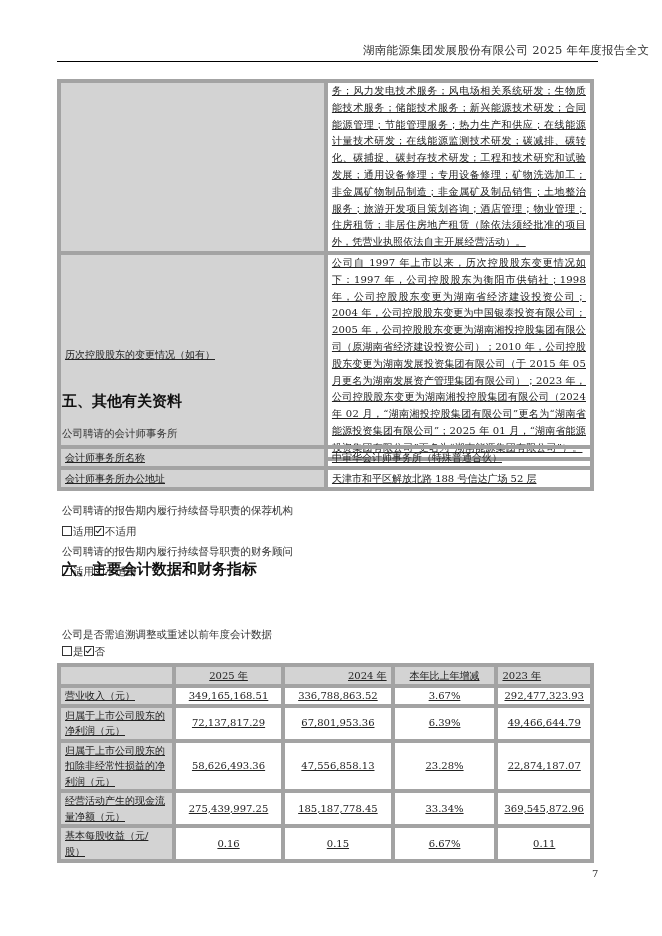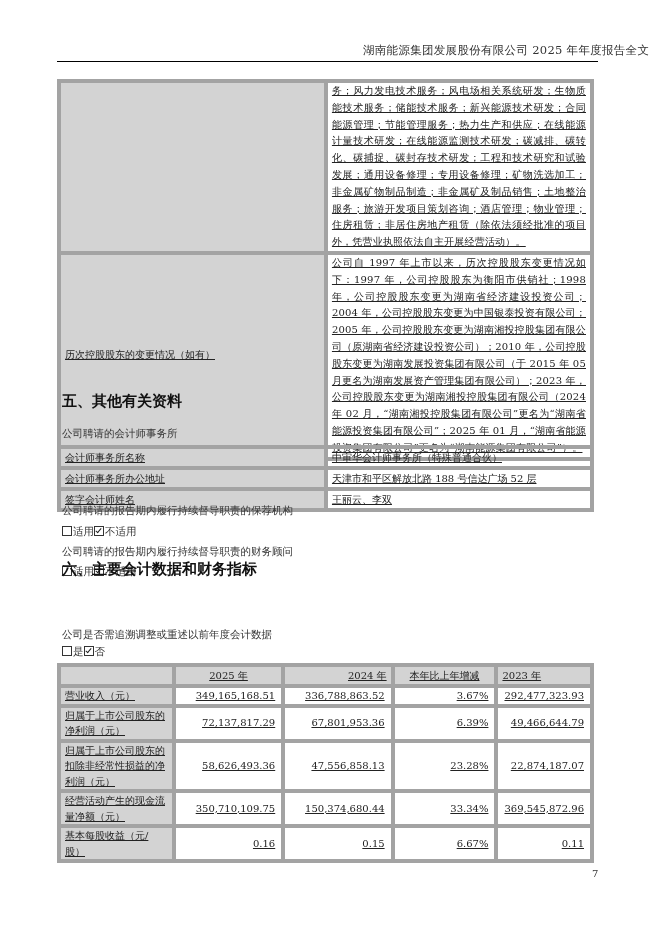--- a/index.html
+++ b/index.html
@@ -10,21 +10,21 @@
   table { border-collapse:collapse; position:absolute; }
   td { border:4px solid #a3a3a3; font-size:10px; line-height:16.8px; vertical-align:middle; padding:0 4px; color:#222;text-decoration:underline; }
   td.g { background:#d3d3d3; }
   #t1 { left:57px; top:79px; width:537px; }
   #t1 td.r { text-align:justify; letter-spacing:0.2px; }
   .h2 { position:absolute; left:62px; font-size:15px; font-weight:bold; color:#111; font-family:"DejaVu Sans","Liberation Sans",sans-serif; }
   .p { position:absolute; left:62px; font-size:10.5px; color:#333; }
   #t2 { left:57px; top:445px; width:537px; }
   #t2 td { height:17px; line-height:15px; }
   #t3 { left:57px; top:663px; width:537px; }
-  #t3 td { line-height:15.5px; text-align:right; padding:0 6px; }
+  #t3 td { line-height:15.5px; text-align:center; padding:0 6px; }
   #t3 td.g { text-align:left; padding:0 4px; }
   #t3 tr.head td { text-align:center; height:17px;margin-left:39px; }
   .num { position:absolute; left:592px; top:868px; font-size:10px; color:#333; }
   .cb { display:inline-block; width:8px; height:8px; border:1px solid #333; vertical-align:-1px; margin-right:1px; position:relative; }
   .cb.on::after { content:""; position:absolute; left:2px; top:0px; width:2px; height:5px; border:solid #222; border-width:0 1.5px 1.5px 0; transform:rotate(40deg); }
 </style>
 </head>
 <body>
 
 <div class="hdr">湖南能源集团发展股份有限公司 2025 年年度报告全文</div>
@@ -56,24 +56,20 @@
       <col style="width:268px">
     </colgroup>
   <tbody>
       <tr>
     <td class="g">会计师事务所名称</td>
     <td>中审华会计师事务所（特殊普通合伙）</td>
   </tr>
   <tr>
     <td class="g">会计师事务所办公地址</td>
     <td>天津市和平区解放北路 188 号信达广场 52 层</td>
-  </tr>
-  <tr>
-    <td class="g">签字会计师姓名</td>
-    <td>王丽云、李双</td>
   </tr>
 </tbody>
   </table>
 
 <div class="p" style="top:504px">公司聘请的报告期内履行持续督导职责的保荐机构</div>
 <div class="p" style="top:525px">
   <span class="cb"></span><span>适用</span><span class="cb on"></span><span>不适用</span>
 </div>
 <div class="p" style="top:545px">公司聘请的报告期内履行持续督导职责的财务顾问</div>
 <div class="p" style="top:565px">
@@ -118,22 +114,22 @@
   </tr>
   <tr>
     <td class="g">归属于上市公司股东的扣除非经常性损益的净利润（元）</td>
     <td>58,626,493.36</td>
     <td>47,556,858.13</td>
     <td>23.28%</td>
     <td>22,874,187.07</td>
   </tr>
   <tr>
     <td class="g">经营活动产生的现金流量净额（元）</td>
-    <td>350,710,109.75</td>
-    <td>150,374,680.44</td>
+    <td>275,439,997.25</td>
+    <td>185,187,778.45</td>
     <td>33.34%</td>
     <td>369,545,872.96</td>
   </tr>
   <tr>
     <td class="g">基本每股收益（元/股）</td>
     <td>0.16</td>
     <td>0.15</td>
     <td>6.67%</td>
     <td>0.11</td>
   </tr>

